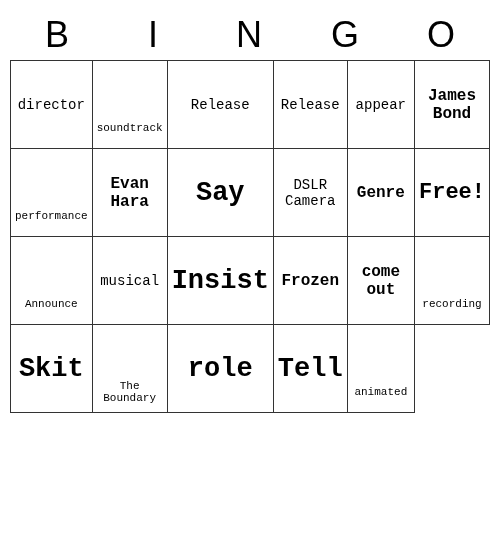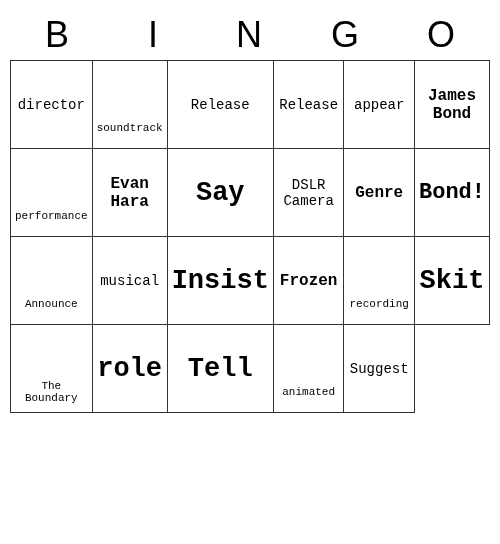--- a/index.html
+++ b/index.html
@@ -125,49 +125,49 @@
       <div class="bingo-cell">
         <span class="text-xlarge">Say</span>
       </div>
       <div class="bingo-cell">
         <span class="text-medium">DSLR Camera</span>
       </div>
       <div class="bingo-cell">
         <span class="text-large">Genre</span>
       </div>
       <div class="bingo-cell">
-        <span class="free-cell">Bond!</span>
+        <span class="free-cell">Free!</span>
       </div>
       <div class="bingo-cell">
         <span class="text-small">Announce</span>
       </div>
       <div class="bingo-cell">
         <span class="text-medium">musical</span>
       </div>
       <div class="bingo-cell">
         <span class="text-xlarge">Insist</span>
       </div>
       <div class="bingo-cell">
         <span class="text-large">Frozen</span>
+      </div>
+      <div class="bingo-cell">
+        <span class="text-large">come out</span>
       </div>
       <div class="bingo-cell">
         <span class="text-small">recording</span>
       </div>
       <div class="bingo-cell">
         <span class="text-xlarge">Skit</span>
       </div>
       <div class="bingo-cell">
         <span class="text-small">The Boundary</span>
       </div>
       <div class="bingo-cell">
         <span class="text-xlarge">role</span>
       </div>
       <div class="bingo-cell">
         <span class="text-xlarge">Tell</span>
       </div>
       <div class="bingo-cell">
         <span class="text-small">animated</span>
       </div>
-      <div class="bingo-cell">
-        <span class="text-medium">Suggest</span>
-      </div>
     </div>
 </div>
 
 </body></html>

